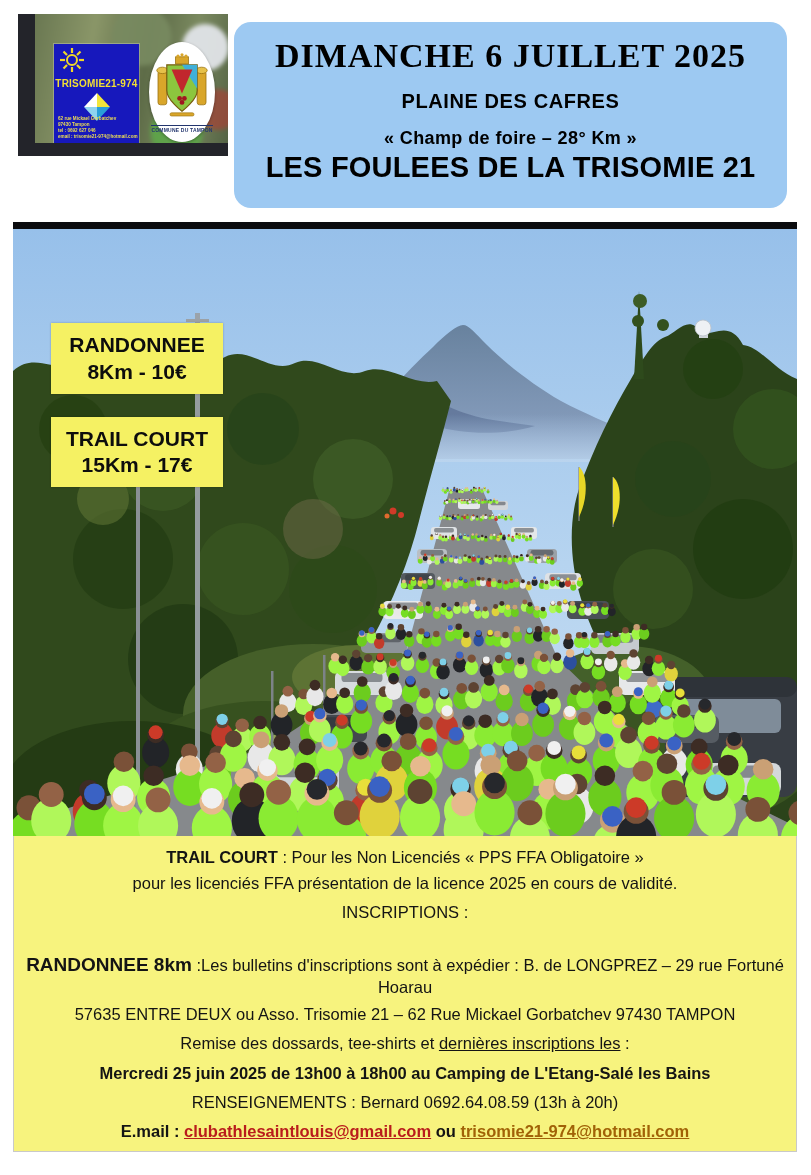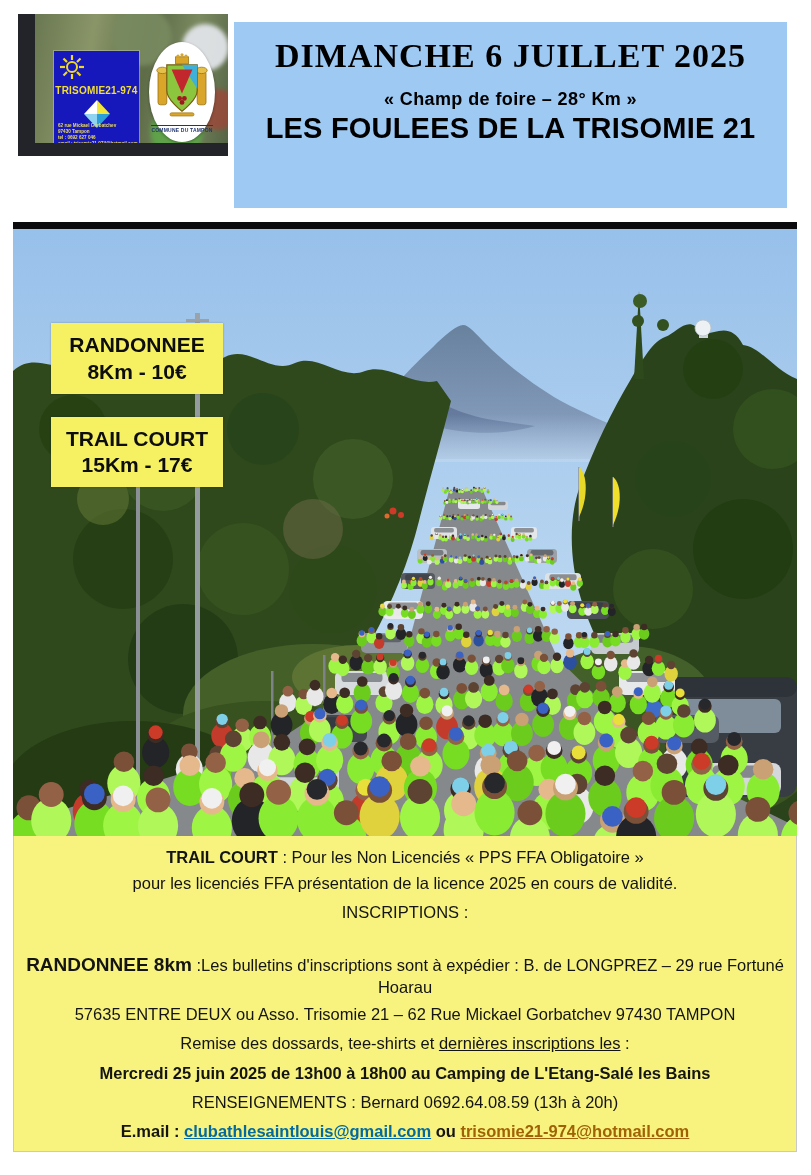--- a/index.html
+++ b/index.html
@@ -9,37 +9,37 @@
   
   .logo-block{position:absolute;left:18px;top:14px;width:210px;height:142px;background:#23242a;}
   .logo-photo{position:absolute;left:17px;top:0;right:0;bottom:13px;overflow:hidden;}
   .logo-photo .blur{position:absolute;inset:-6px;filter:blur(2px);
     background:
       radial-gradient(circle at 86% 28%, rgba(225,228,232,.95) 0 11%, rgba(225,228,232,0) 12%),
       radial-gradient(circle at 92% 72%, rgba(170,62,52,.65) 0 9%, rgba(170,62,52,0) 10%),
       radial-gradient(circle at 72% 88%, rgba(92,168,72,.85) 0 13%, rgba(92,168,72,0) 14%),
       radial-gradient(circle at 55% 20%, rgba(120,138,96,.9) 0 18%, rgba(120,138,96,0) 19%),
       linear-gradient(100deg,#66744f,#8a9668 30%,#5d6b47 55%,#7b8a60 75%,#4f5e41);}
-  .logo-card{position:absolute;left:19px;top:37px;width:85px;height:99px;background:#1718bc;
+  .logo-card{position:absolute;left:19px;top:30px;width:85px;height:99px;background:#1718bc;
              box-shadow:0 0 0 1px rgba(255,255,255,.25);}
   .logo-sun{position:absolute;left:5px;top:3px;}
   .logo-org{position:absolute;left:0;right:0;top:34px;text-align:center;
             font-size:10px;font-weight:bold;color:#f2df35;letter-spacing:.2px;}
   .logo-diamond{position:absolute;left:28px;top:48px;}
   .logo-addr{position:absolute;left:4px;bottom:3px;color:#efdf52;font-size:4.6px;
              line-height:1.3;text-align:left;font-weight:bold;}
   .seal{position:absolute;left:114px;top:28px;width:66px;height:100px;background:#ffffff;
         border-radius:50%;box-shadow:0 1px 3px rgba(0,0,0,.35);
         display:flex;flex-direction:column;align-items:center;justify-content:center;}
   .seal-label{font-size:5px;color:#23356e;letter-spacing:.2px;border-top:1px solid #23356e;
               padding-top:1px;margin-top:1px;font-weight:bold;white-space:nowrap;}
 
   
   .banner{position:absolute;left:234px;top:22px;width:553px;height:186px;background:#9dc9f2;
-          display:flex;flex-direction:column;align-items:center;text-align:center;color:#000;}
+          display:flex;flex-direction:column;align-items:center;text-align:center;color:#000;border-radius:17px;}
   .banner-date{margin-top:15px;font-family:"Liberation Serif",serif;font-weight:bold;
                font-size:34px;letter-spacing:1px;line-height:1.1;}
   .banner-place{margin-top:16px;font-weight:bold;font-size:20px;letter-spacing:.6px;}
   .banner-venue{margin-top:15px;font-weight:bold;font-size:18px;letter-spacing:.4px;}
   .banner-title{margin-top:2px;font-weight:bold;font-size:29px;letter-spacing:.2px;}
 
   
   .photo-frame{position:absolute;left:13px;top:222px;width:784px;height:614px;}
   .photo-topbar{height:7px;background:#0b0b0e;}
   .scene{display:block;}
@@ -122,20 +122,21 @@
             <circle cx="35" cy="63" r="3" fill="#a01820"></circle>
           <rect x="20" y="76" width="30" height="4" rx="2" fill="#d9a62a" stroke="#9a7210" stroke-width=".8"></rect>
         </svg>
         <div class="seal-label">COMMUNE DU TAMPON</div>
       </div>
     </div>
   </div>
 
   <div class="banner" style="background: rgb(157, 201, 242);">
     <div class="banner-date">DIMANCHE 6 JUILLET 2025</div>
+    <div class="banner-place">PLAINE DES CAFRES</div>
     <div class="banner-venue">« Champ de foire – 28° Km »</div>
     <div class="banner-title">LES FOULEES DE LA TRISOMIE 21</div>
   </div>
 
   <div class="photo-frame">
     <div class="photo-topbar"></div>
     <svg class="scene" width="784" height="607" viewBox="0 0 784 607">
       <defs>
         <linearGradient id="sky" x1="0" y1="0" x2="0" y2="1">
           <stop offset="0" stop-color="#97c0ea"></stop>
@@ -1141,17 +1142,17 @@
     <div class="l4">
       <span class="rando-strong">RANDONNEE 8km</span><span> :Les bulletins d'inscriptions sont à expédier : B. de LONGPREZ – 29 rue Fortuné Hoarau</span>
     </div>
     <div class="l5">57635 ENTRE DEUX ou Asso. Trisomie 21 – 62 Rue Mickael Gorbatchev 97430 TAMPON</div>
     <div class="l6">
       <span>Remise des dossards, tee-shirts et </span><span class="u">dernières inscriptions les</span><span> :</span>
     </div>
     <div class="l7">Mercredi 25 juin 2025 de 13h00 à 18h00 au Camping de L'Etang-Salé les Bains</div>
     <div class="l9">RENSEIGNEMENTS : Bernard 0692.64.08.59 (13h à 20h)</div>
     <div class="l10">
-      <span>E.mail : </span><a class="email-link" style="color: #0369a1;">clubathlesaintlouis@gmail.com</a><span> ou </span><a class="email-link" style="color: #a16207;">trisomie21-974@hotmail.com</a>
+      <span>E.mail : </span><a class="email-link" style="color: #b91c1c;">clubathlesaintlouis@gmail.com</a><span> ou </span><a class="email-link" style="color: #a16207;">trisomie21-974@hotmail.com</a>
     </div>
   </div>
 
 </div>
 
 </body></html>

